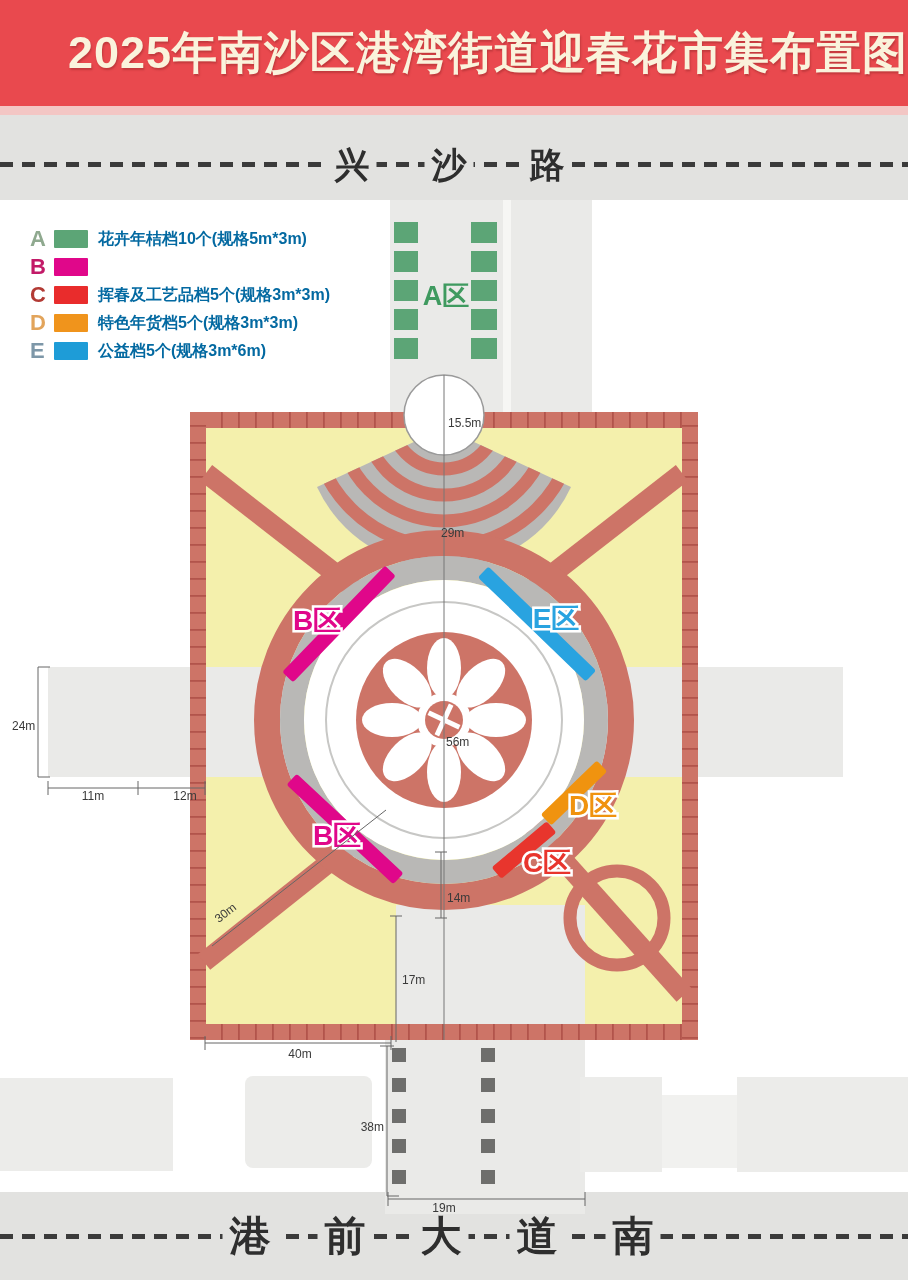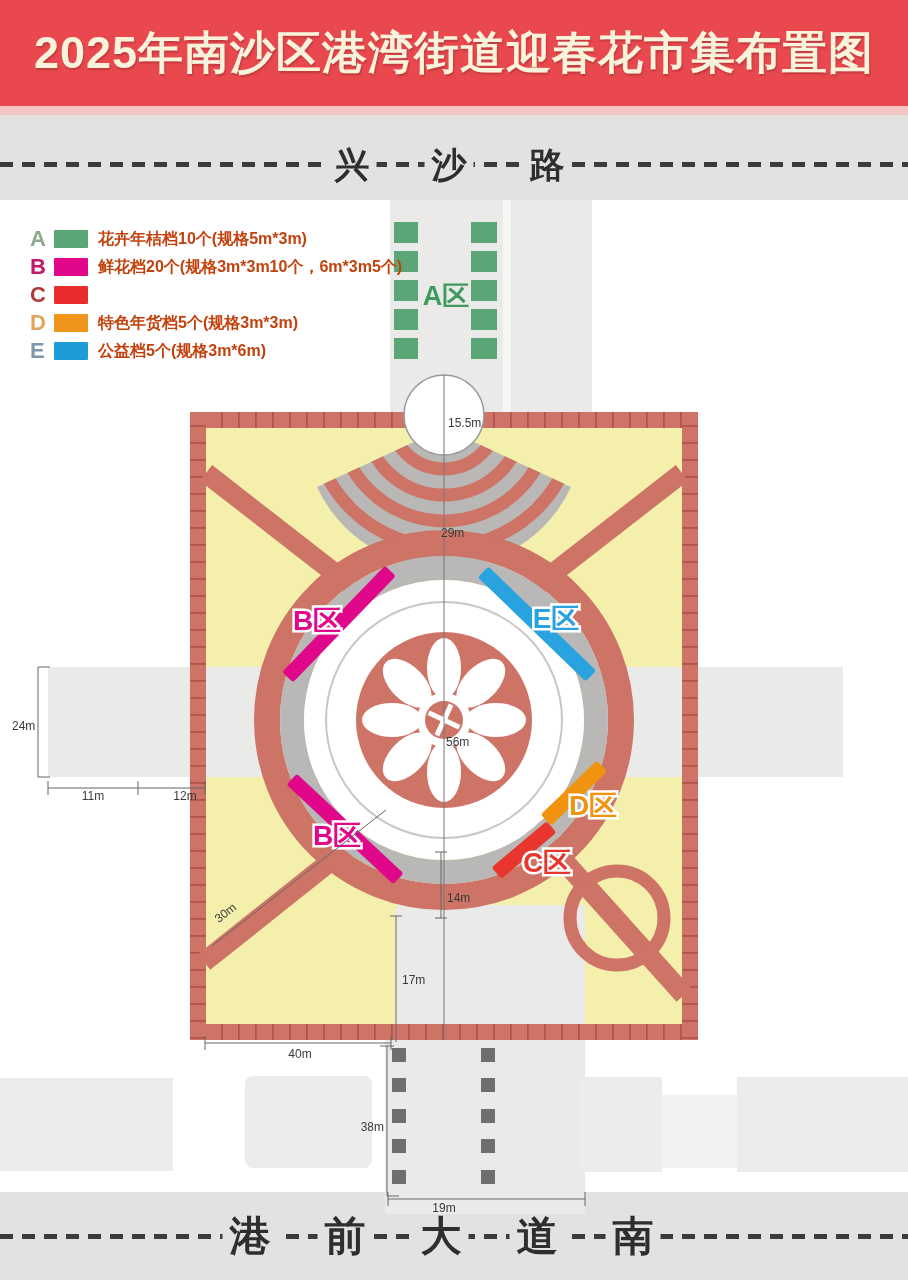--- a/index.html
+++ b/index.html
@@ -18,33 +18,33 @@
   .roadchar{position:absolute;transform:translateX(-50%);font-weight:bold;color:#2e2e2e;background:#e2e2e0;padding:0 7px;line-height:1;}
   .road-top .roadchar{font-size:35px;top:32px;}
   .road-bottom .roadchar{font-size:41px;top:24px;}
   .road-top .dashline{top:47px;}
   .road-bottom .dashline{top:42px;}
   
   .legend{position:absolute;left:30px;top:225px;z-index:6;}
   .lrow{display:flex;align-items:center;height:28px;}
   .lletter{width:24px;font-size:22px;font-weight:bold;line-height:1;}
   .lswatch{width:34px;height:18px;border-radius:1px;margin-right:10px;}
-  .llabel{font-size:16px;font-weight:bold;color:#c2410c;white-space:nowrap;}
+  .llabel{font-size:16px;font-weight:bold;color:#0369a1;white-space:nowrap;}
   
   svg.map{position:absolute;left:0;top:0;z-index:5;pointer-events:none;}
   svg.map text{font-family:"Liberation Sans","DejaVu Sans",sans-serif;}
   .dim{font-size:12px;fill:#3a3a3a;}
   .zonelabel{font-size:28px;font-weight:bold;stroke:#ffffff;stroke-width:5px;paint-order:stroke;}
 </style>
 </head>
 <body>
 
 <div class="page">
 
-  <div class="hdr" style="background: rgb(233, 73, 78);">
+  <div class="hdr" style="background: rgb(233, 73, 78); justify-content: flex-end;">
     <h1 style="color: rgb(250, 243, 220);">2025年南沙区港湾街道迎春花市集布置图</h1>
   </div>
   <div class="pinkstrip"></div>
 
   <div class="road road-top">
     <div class="dashline"></div>
     <span class="roadchar" style="left:352px">兴</span>
     <span class="roadchar" style="left:449px">沙</span>
     <span class="roadchar" style="left:547px">路</span>
   </div>
@@ -60,25 +60,25 @@
 
   <div class="legend">
     <div class="lrow">
       <span class="lletter" style="color: rgb(143, 169, 143);">A</span>
       <span class="lswatch" style="background: rgb(92, 165, 118);"></span>
       <span class="llabel">花卉年桔档10个(规格5m*3m)</span>
     </div>
     <div class="lrow">
       <span class="lletter" style="color: rgb(194, 26, 104);">B</span>
       <span class="lswatch" style="background: rgb(224, 7, 138);"></span>
-      <span class="llabel">鲜花档20个(规格3m*3m10个，6m*3m5个)</span>
     </div>
     <div class="lrow">
       <span class="lletter" style="color: rgb(178, 58, 52);">C</span>
       <span class="lswatch" style="background: rgb(233, 44, 44);"></span>
+      <span class="llabel">挥春及工艺品档5个(规格3m*3m)</span>
     </div>
     <div class="lrow">
       <span class="lletter" style="color: rgb(226, 164, 91);">D</span>
       <span class="lswatch" style="background: rgb(240, 148, 28);"></span>
       <span class="llabel">特色年货档5个(规格3m*3m)</span>
     </div>
     <div class="lrow">
       <span class="lletter" style="color: rgb(125, 151, 168);">E</span>
       <span class="lswatch" style="background: rgb(30, 156, 215);"></span>
       <span class="llabel">公益档5个(规格3m*6m)</span>

